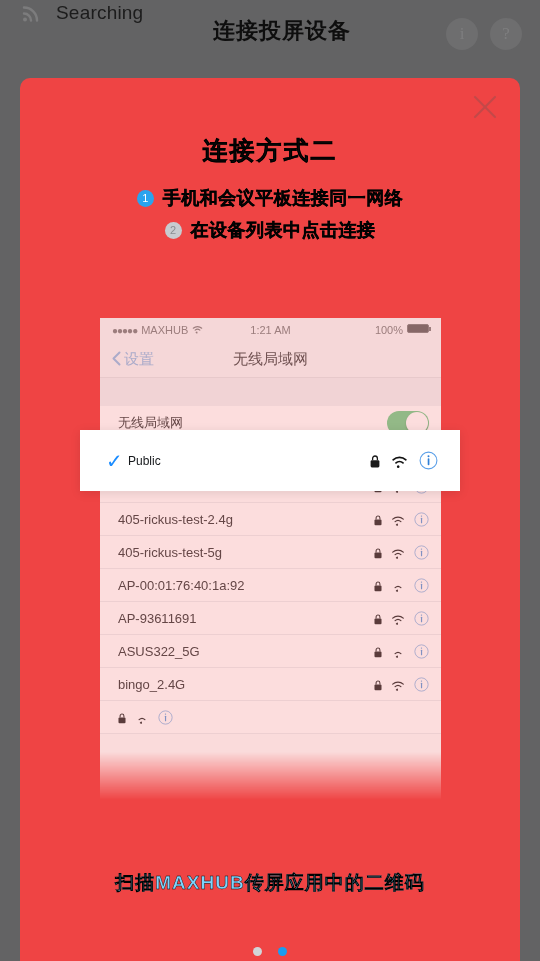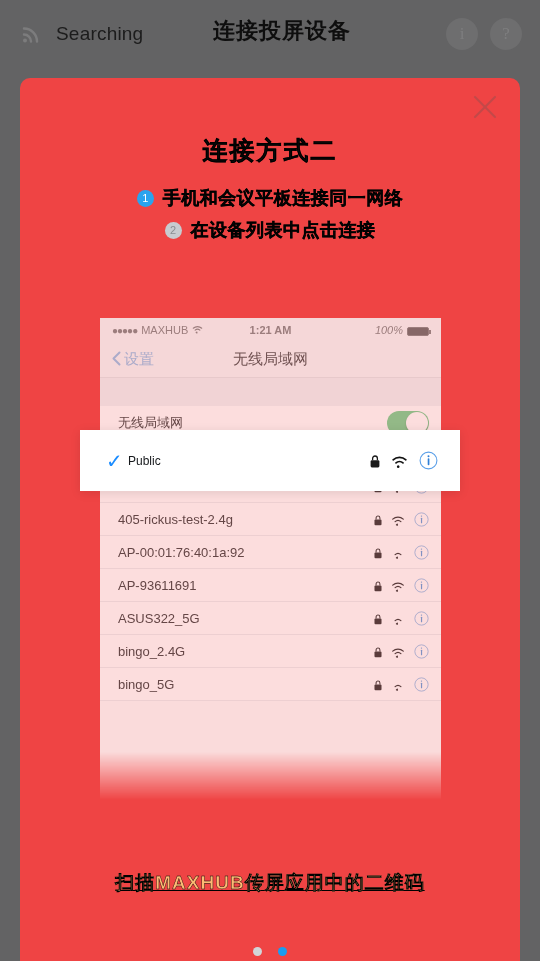--- a/index.html
+++ b/index.html
@@ -6,21 +6,21 @@
   html, body {
     width: 540px; height: 961px;
     font-family: "Liberation Sans", "DejaVu Sans", sans-serif;
     overflow: hidden;
   }
   body { background: #636364; position: relative; }
 
   
   .topbar {
     position: absolute; left: 0; top: 0; width: 540px; height: 68px;
-    display: flex; align-items: center;
+    display: flex; align-items: flex-start;
   }
   .tb-left { display: flex; align-items: center; gap: 12px; margin-left: 18px; }
   .rss-icon { width: 26px; height: 26px; position: relative; opacity: .45; }
   .rss-icon svg { display: block; }
   .tb-searching {
     font-size: 19px; color: #1c1c1c; letter-spacing: .2px;
   }
   .tb-title {
     position: absolute; left: 0; right: 0; top: 16px;
     text-align: center; font-size: 22px; font-weight: bold;
@@ -85,22 +85,22 @@
     mask-image: linear-gradient(to bottom, #000 0, #000 90%, rgba(0,0,0,0) 100%);
     opacity: .82;
   }
   .status-bar {
     height: 24px; display: flex; align-items: center;
     padding: 0 12px; font-size: 11px; color: #8a8a8a;
     background: #f7f8f9;
   }
   .sb-left { display: flex; align-items: center; gap: 4px; flex: 1; }
   .sb-dots { letter-spacing: -1px; font-size: 10px; }
-  .sb-center { flex: 1; text-align: center; font-weight: bold; }
-  .sb-right { flex: 1; display: flex; align-items: flex-end; justify-content: flex-end; gap: 4px; font-style: italic; }
+  .sb-center { flex: 1; text-align: center; }
+  .sb-right { flex: 1; display: flex; align-items: flex-start; justify-content: flex-end; gap: 4px; }
   .battery {
     width: 22px; height: 9px; border: 1px solid #8a8a8a; border-radius: 2px;
     position: relative; background: #6f6f6f;
   }
   .battery:after {
     content: ""; position: absolute; right: -3px; top: 2px;
     width: 2px; height: 4px; background: #8a8a8a;
   }
   .nav-bar {
     height: 36px; background: #f7f8f9; position: relative;
@@ -163,21 +163,21 @@
     position: absolute; left: 0; right: 0; bottom: 20px;
     display: flex; justify-content: center; gap: 16px;
   }
   .dot { width: 9px; height: 9px; border-radius: 50%; background: #d2d5d8; }
   .dot.on { background: #1a9cf0; }
 
   
   .caption {
     position: absolute; left: 0; right: 0; top: 870px;
     text-align: center; font-size: 19px; font-weight: bold;
-    color: #fdba74; letter-spacing: 1px; text-decoration: underline;
+    color: #7dd3fc; letter-spacing: 1px;
     -webkit-text-stroke: .4px #000;
   }
 </style>
 </head>
 <body>
 
 <div class="topbar">
   <div class="tb-left">
     <span class="rss-icon">
       <svg width="26" height="26" viewBox="0 0 26 26">
@@ -298,20 +298,39 @@
                 <path d="M2.1 4.8a9.5 9.5 0 0 1 12.8 0" stroke="#3a3a3a" stroke-width="1.5" fill="none" stroke-linecap="round"></path>
               </svg></span>
             <span class="info-icon"><svg width="15" height="15" viewBox="0 0 19 19">
                 <circle cx="9.5" cy="9.5" r="8.4" fill="none" stroke="#8ab6e6" stroke-width="1"></circle>
                 <circle cx="9.5" cy="5.2" r=".9" fill="#6aa3de"></circle>
                 <rect x="8.8" y="7.3" width="1.5" height="7" rx=".7" fill="#6aa3de"></rect>
               </svg></span>
           </span>
         </div>
         <div class="row">
+          <span class="row-name">405-rickus-test-5g</span>
+          <span class="icons">
+            <span class="lock-icon"><svg width="8" height="11" viewBox="0 0 10 13">
+                <rect x="0.6" y="5.2" width="8.8" height="7.2" rx="1.3" fill="#3a3a3a"></rect>
+                <path d="M2.6 5.2V3.4a2.4 2.4 0 0 1 4.8 0v1.8" stroke="#3a3a3a" stroke-width="1.3" fill="none"></path>
+              </svg></span>
+            <span class="wifi-icon"><svg width="14" height="11" viewBox="0 0 17 13">
+                <path d="M8.5 11.6a1.2 1.2 0 1 0 0 .1Z" fill="#3a3a3a"></path>
+                <path d="M5 7.9a5.2 5.2 0 0 1 7 0" stroke="#3a3a3a" stroke-width="1.5" fill="none" stroke-linecap="round"></path>
+                <path d="M2.1 4.8a9.5 9.5 0 0 1 12.8 0" stroke="#3a3a3a" stroke-width="1.5" fill="none" stroke-linecap="round"></path>
+              </svg></span>
+            <span class="info-icon"><svg width="15" height="15" viewBox="0 0 19 19">
+                <circle cx="9.5" cy="9.5" r="8.4" fill="none" stroke="#8ab6e6" stroke-width="1"></circle>
+                <circle cx="9.5" cy="5.2" r=".9" fill="#6aa3de"></circle>
+                <rect x="8.8" y="7.3" width="1.5" height="7" rx=".7" fill="#6aa3de"></rect>
+              </svg></span>
+          </span>
+        </div>
+        <div class="row">
           <span class="row-name">AP-00:01:76:40:1a:92</span>
           <span class="icons">
             <span class="lock-icon"><svg width="8" height="11" viewBox="0 0 10 13">
                 <rect x="0.6" y="5.2" width="8.8" height="7.2" rx="1.3" fill="#3a3a3a"></rect>
                 <path d="M2.6 5.2V3.4a2.4 2.4 0 0 1 4.8 0v1.8" stroke="#3a3a3a" stroke-width="1.3" fill="none"></path>
               </svg></span>
             <span class="wifi-icon"><svg width="14" height="11" viewBox="0 0 17 13">
                 <path d="M8.5 11.6a1.2 1.2 0 1 0 0 .1Z" fill="#3a3a3a"></path>
                 <path d="M5 7.9a5.2 5.2 0 0 1 7 0" stroke="#3a3a3a" stroke-width="1.5" fill="none" stroke-linecap="round"></path>
               </svg></span>
@@ -372,21 +391,20 @@
                 <path d="M2.1 4.8a9.5 9.5 0 0 1 12.8 0" stroke="#3a3a3a" stroke-width="1.5" fill="none" stroke-linecap="round"></path>
               </svg></span>
             <span class="info-icon"><svg width="15" height="15" viewBox="0 0 19 19">
                 <circle cx="9.5" cy="9.5" r="8.4" fill="none" stroke="#8ab6e6" stroke-width="1"></circle>
                 <circle cx="9.5" cy="5.2" r=".9" fill="#6aa3de"></circle>
                 <rect x="8.8" y="7.3" width="1.5" height="7" rx=".7" fill="#6aa3de"></rect>
               </svg></span>
           </span>
         </div>
         <div class="row">
-          <span class="row-name">bingo_5G</span>
           <span class="icons">
             <span class="lock-icon"><svg width="8" height="11" viewBox="0 0 10 13">
                 <rect x="0.6" y="5.2" width="8.8" height="7.2" rx="1.3" fill="#3a3a3a"></rect>
                 <path d="M2.6 5.2V3.4a2.4 2.4 0 0 1 4.8 0v1.8" stroke="#3a3a3a" stroke-width="1.3" fill="none"></path>
               </svg></span>
             <span class="wifi-icon"><svg width="14" height="11" viewBox="0 0 17 13">
                 <path d="M8.5 11.6a1.2 1.2 0 1 0 0 .1Z" fill="#3a3a3a"></path>
                 <path d="M5 7.9a5.2 5.2 0 0 1 7 0" stroke="#3a3a3a" stroke-width="1.5" fill="none" stroke-linecap="round"></path>
               </svg></span>
             <span class="info-icon"><svg width="15" height="15" viewBox="0 0 19 19">

